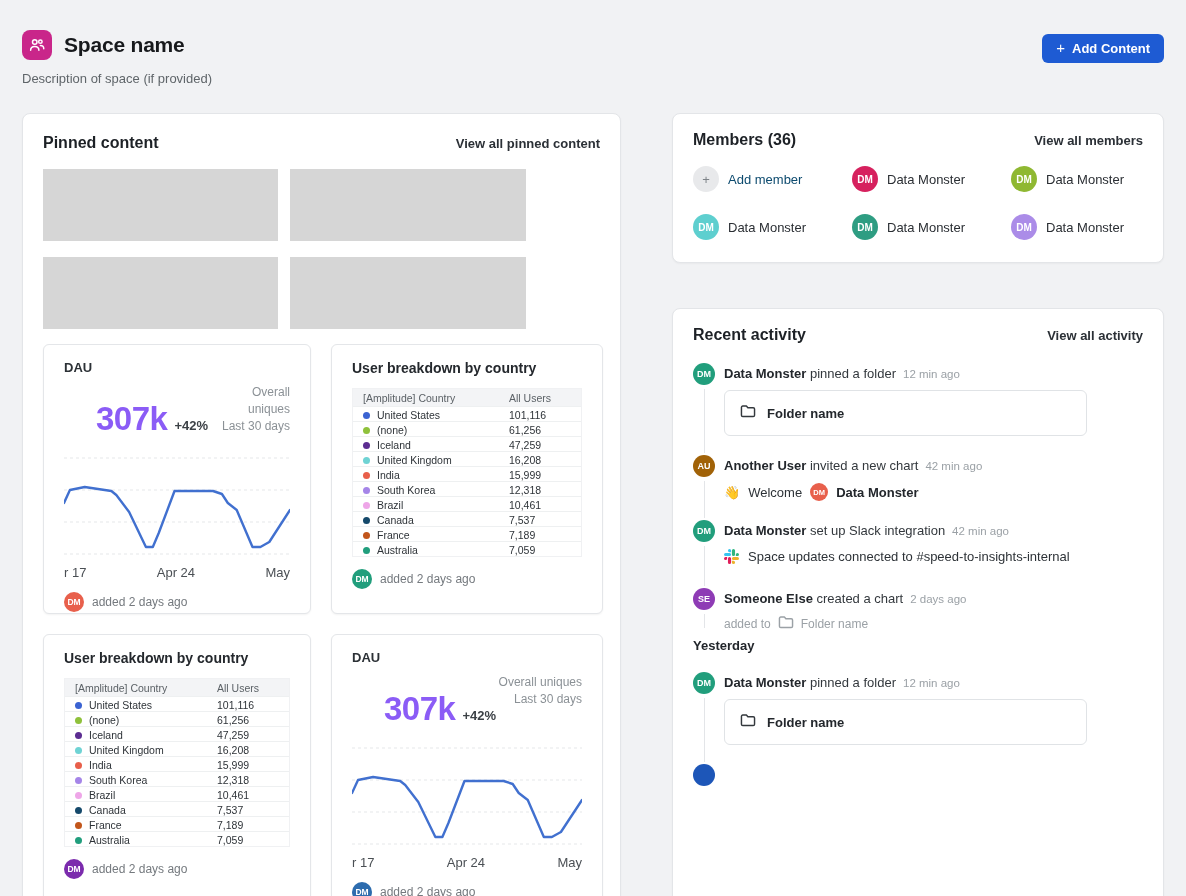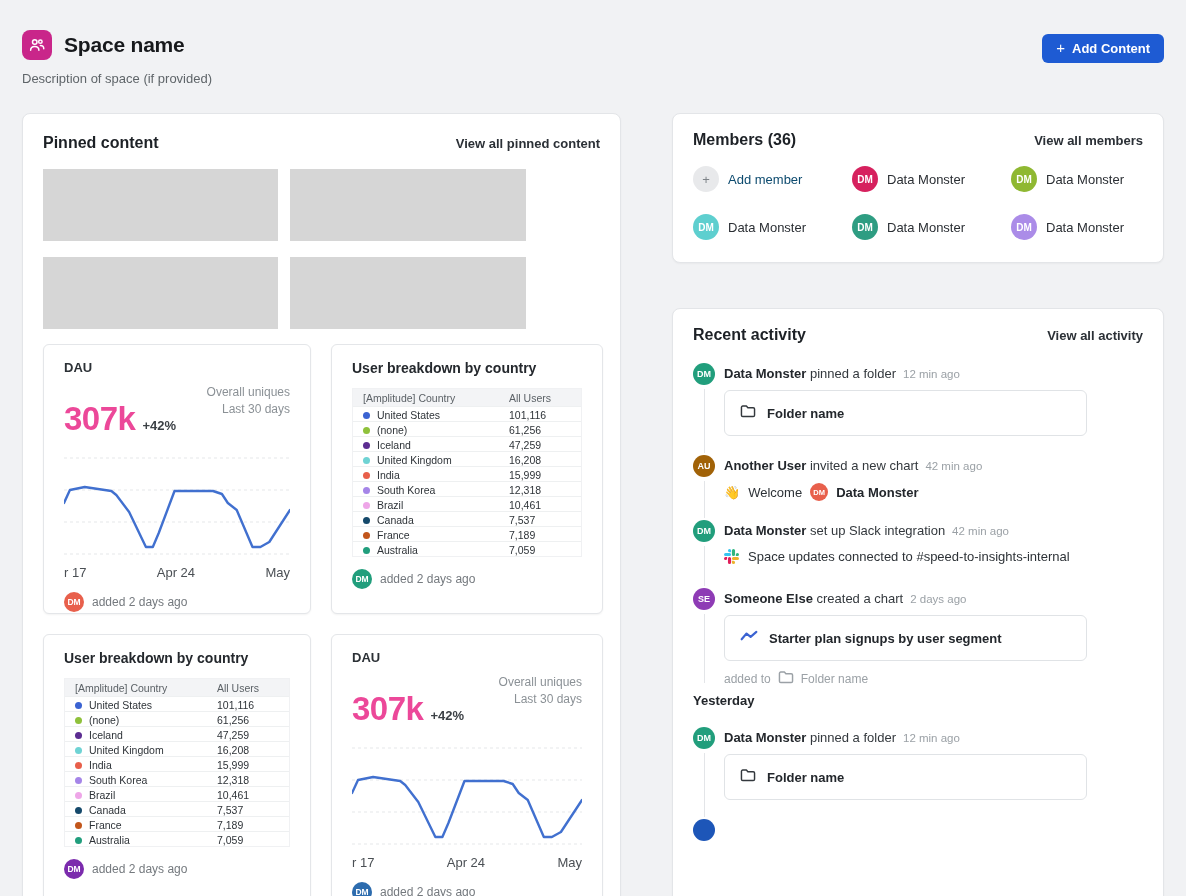--- a/index.html
+++ b/index.html
@@ -28,21 +28,21 @@
   .ph-grid { margin-top:17px; display:grid; grid-template-columns:235px 236px; gap:16px 12px; }
   .ph-box { height:72px; background:#d6d6d6; }
 
   
   .cards-grid { margin-top:15px; display:grid; grid-template-columns:268px 272px; gap:20px; }
   .card { background:#fff; border:1px solid #e4e6e9; border-radius:6px; padding:15px 20px 14px 20px; box-shadow:0 1px 2px rgba(20,24,28,.05); height:270px; overflow:hidden; cursor:pointer; }
   .card-title-sm { font-size:13px; font-weight:700; color:#2c3136; }
   .card-title-md { font-size:14px; font-weight:700; color:#24282d; }
   .dau-row { display:flex; justify-content:space-between; margin-top:5px; }
   .dau-left { display:flex; align-items:baseline; gap:7px; }
-  .dau-value { font-size:33px; font-weight:600; color:#ec4899; letter-spacing:-0.5px; }
+  .dau-value { font-size:33px; font-weight:600; color:#8b5cf6; letter-spacing:-0.5px;margin-left:32px; }
   .dau-delta { font-size:13px; font-weight:600; color:#3c4146;margin-top:38px; }
   .dau-meta { text-align:right; font-size:12px; color:#8b9196; line-height:17px; margin-top:4px; }
   .dau-chart { margin-top:8px; width:100%; height:118px; display:block; }
   .x-labels { display:flex; justify-content:space-between; font-size:13px; color:#4a4f54; margin-top:1px; }
   .card-footer { display:flex; align-items:center; gap:8px; margin-top:12px; }
   .mini-avatar { width:20px; height:20px; border-radius:50%; color:#fff; font-size:8.5px; font-weight:700; display:flex; align-items:center; justify-content:center; flex-shrink:0; }
   .added-text { font-size:12px; color:#74797e; }
 
   
   .tbl { margin-top:12px; border:1px solid #f0f1f3; font-size:10.5px; }
@@ -434,26 +434,20 @@
                       <path fill="#ECB22E" d="M15.165 18.956a2.528 2.528 0 0 1 2.523 2.522A2.528 2.528 0 0 1 15.165 24a2.527 2.527 0 0 1-2.52-2.522v-2.522h2.52zM15.165 17.688a2.527 2.527 0 0 1-2.52-2.523 2.526 2.526 0 0 1 2.52-2.52h6.313A2.527 2.527 0 0 1 24 15.165a2.528 2.528 0 0 1-2.522 2.523h-6.313z"></path>
                     </svg></span>
                   <span>Space updates connected to #speed-to-insights-internal</span>
                 </div>
               </div>
             </div>
             <div class="act-item has-line">
               <div class="act-avatar" style="background: rgb(142, 59, 181);">SE</div>
               <div class="act-body">
                 <div class="act-head"><span class="act-name">Someone Else</span><span> created a chart</span><span class="act-time">2 days ago</span></div>
-                <div class="attach-box">
-                  <span><svg width="18" height="14" viewBox="0 0 22 16" fill="none" stroke="#3b63d2" stroke-width="2.6" stroke-linecap="round" stroke-linejoin="round">
-                      <polyline points="2,12 8,5 13,9 20,3"></polyline>
-                    </svg></span>
-                  <span class="attach-label">Starter plan signups by user segment</span>
-                </div>
                 <div class="added-line">
                   <span>added to</span>
                   <span class="icon-gray"><svg width="16" height="14" viewBox="0 0 22 19" fill="none" stroke="currentColor" stroke-width="2" stroke-linejoin="round" style="color:#9ba1a6">
                       <path d="M2 4.5A1.8 1.8 0 0 1 3.8 2.7h5l2 2.3h7.4A1.8 1.8 0 0 1 20 6.8v8.4a1.8 1.8 0 0 1-1.8 1.8H3.8A1.8 1.8 0 0 1 2 15.2z"></path>
                     </svg></span>
                   <span>Folder name</span>
                 </div>
               </div>
             </div>
           </div>

